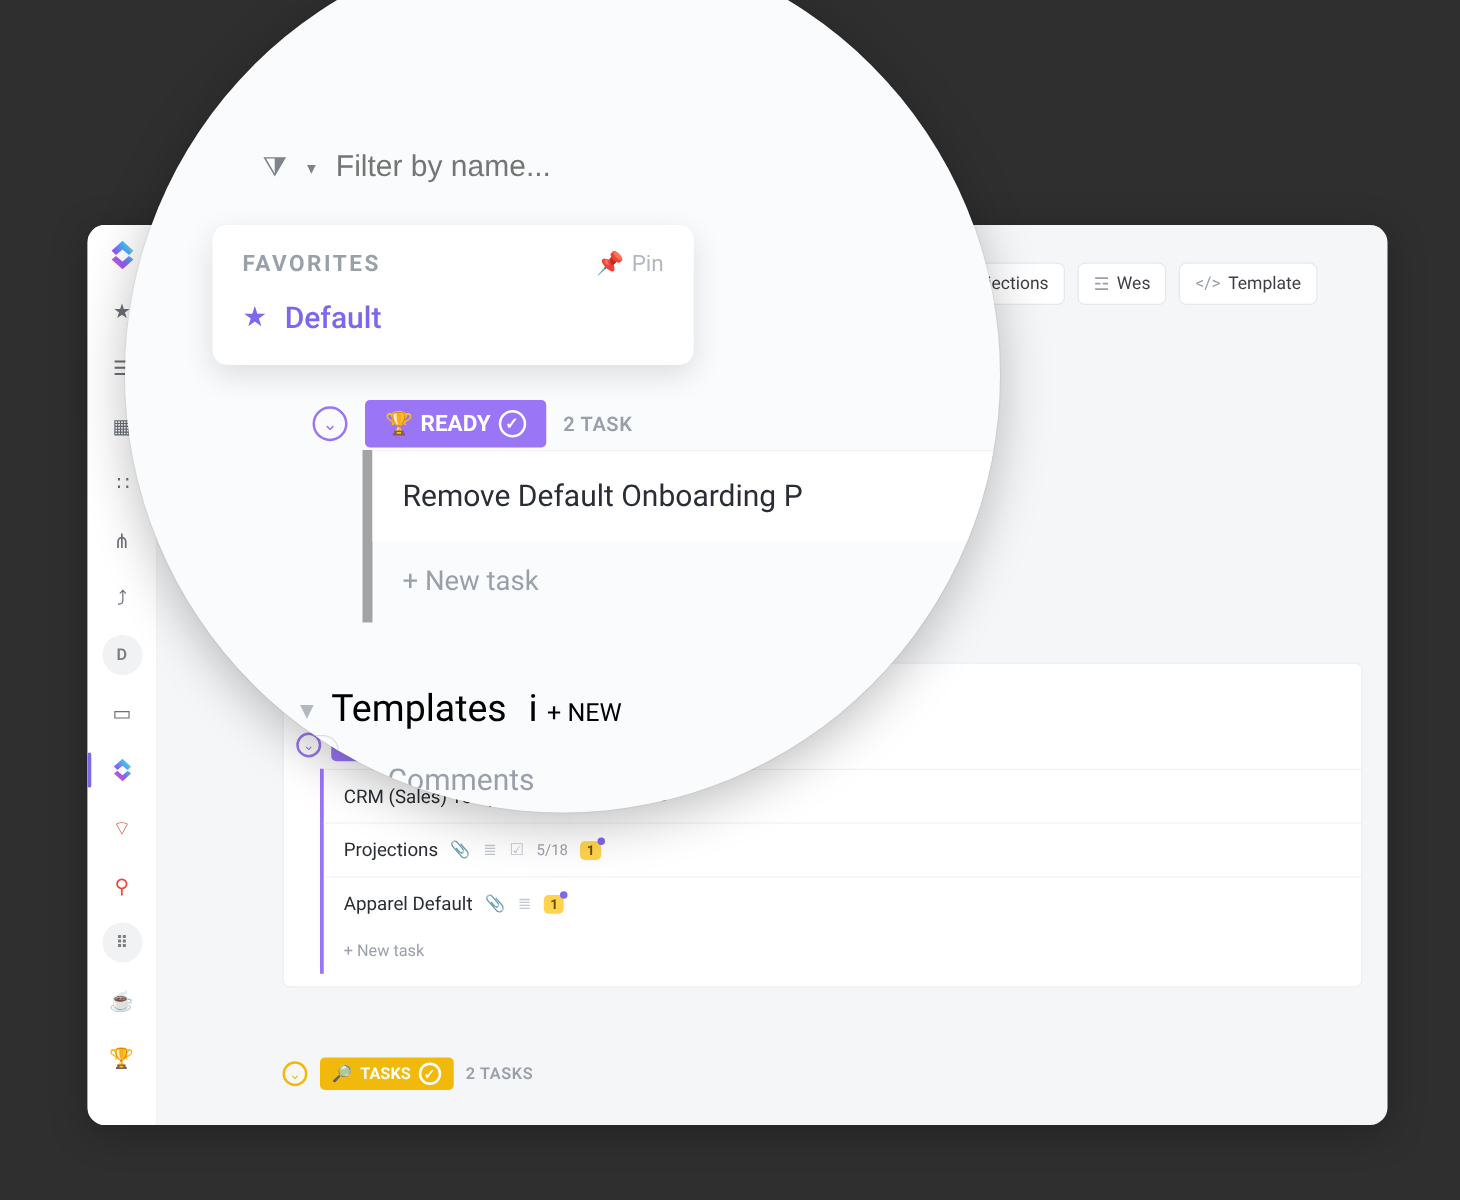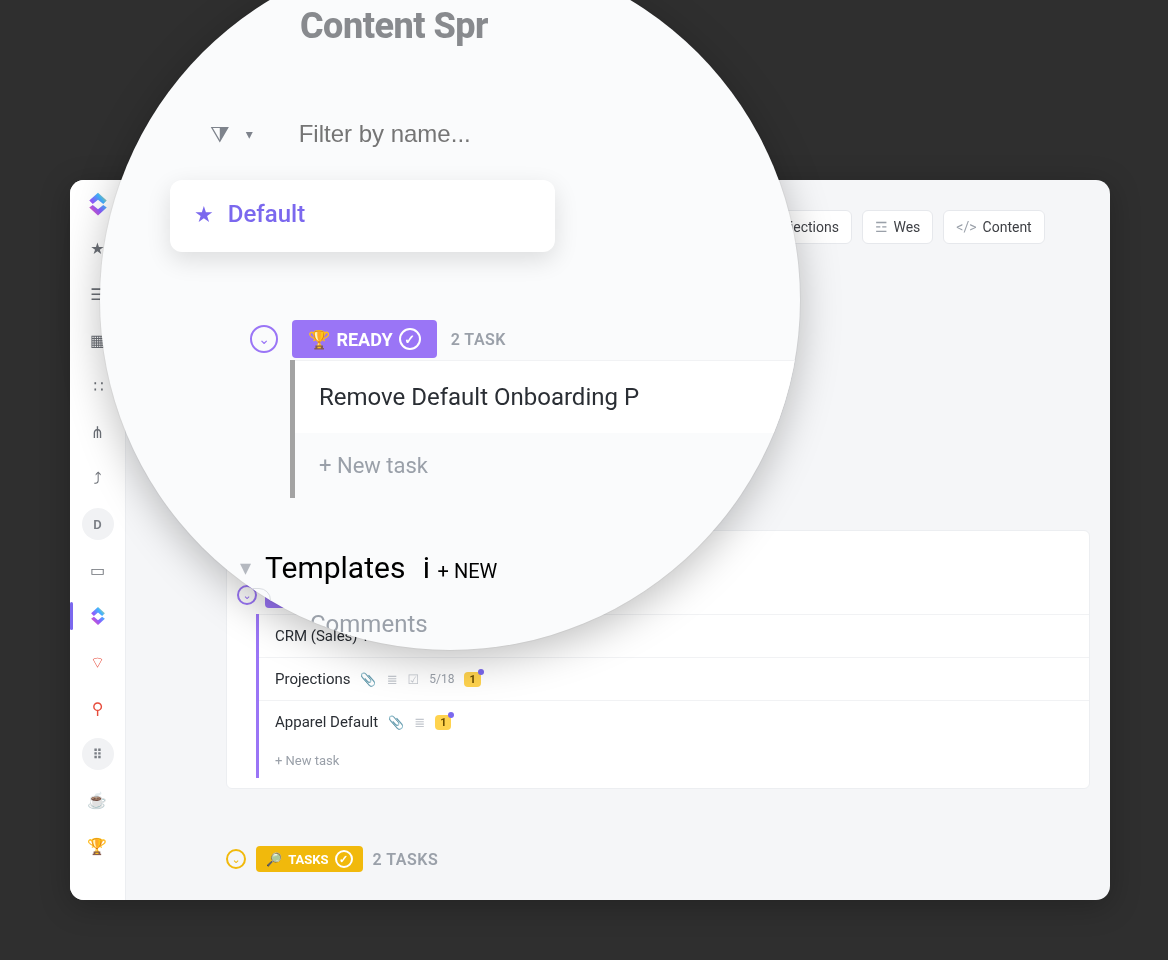--- a/index.html
+++ b/index.html
@@ -76,21 +76,21 @@
   .chip-row { display:flex; align-items:center; gap:8px; padding-left:10px; }
   .status-chip {
     display:inline-flex;align-items:center;gap:6px;
     padding:4px 10px;border-radius:4px;font-size:13px;font-weight:700;color:#fff;
   }
   .status-chip.ready { background:#9a75f6; }
   .status-chip.review { background:#f1b90c; }
   .collapse-circle { width:20px;height:20px;border:2px solid;border-radius:50%;display:flex;align-items:center;justify-content:center;font-size:11px; }
   .collapse-circle.purple{ border-color:#9a75f6;color:#9a75f6; }
   .collapse-circle.yellow{ border-color:#f1b90c;color:#f1b90c; }
-  .task-count { font-size:16px;color:#9aa0a9;letter-spacing:.5px;font-weight:600; }
+  .task-count { font-size:13px;color:#9aa0a9;letter-spacing:.5px;font-weight:600; }
 
   .task-list { border-left:3px solid #9a75f6; margin-left:29px; margin-top:6px; }
   .task-row {
     display:flex;align-items:center;gap:10px;
     padding:12px 16px;border-top:1px solid #f1f2f4;font-size:15px;color:#2a2e34;
   }
   .mini-ico { color:#c3c7ce; font-size:13px; }
   .count-pill { font-size:12px;color:#9aa0a9; }
   .yellow-badge { background:#ffd34e;color:#6a4d00;font-size:11px;font-weight:700;padding:1px 5px;border-radius:4px;position:relative; }
   .yellow-badge::after{content:"";position:absolute;top:-3px;right:-3px;width:6px;height:6px;border-radius:50%;background:#7b68ee;}
@@ -111,21 +111,21 @@
   .mag-title {
     position:absolute; top:55px; left:200px; font-size:36px; font-weight:800; color:#2a2e34;
     letter-spacing:-.5px; opacity:.55;
   }
   .filter-row {
     position:absolute; top:170px; left:110px; display:flex; align-items:center; gap:16px;
   }
   .filter-row .funnel{ color:#7e838c; font-size:22px; }
   .filter-row .chev { color:#7e838c; font-size:14px; }
   .filter-input {
-    border:none; background:transparent; font-size:24px; color:#9aa0a9; outline:none; width:320px;margin-left:30px;
+    border:none; background:transparent; font-size:24px; color:#9aa0a9; outline:none; width:320px;
   }
 
   .fav-panel {
     position:absolute; top:230px; left:70px; width:385px;
     background:#fff; border-radius:12px; box-shadow:0 8px 24px rgba(0,0,0,.12);
     padding:20px 24px 24px;
   }
   .fav-head{ display:flex;justify-content:space-between;align-items:center;margin-bottom:18px; }
   .fav-head .lbl{ font-size:18px;letter-spacing:2px;font-weight:700;color:#9aa0a9; }
   .fav-head .pin{ display:flex;align-items:center;gap:6px;color:#b4b8bf;font-size:18px; }
@@ -134,21 +134,21 @@
 
   .mag-ready{
     position:absolute; top:370px; left:150px; display:flex; align-items:center; gap:14px;
   }
   .mag-ready .collapse-circle{ width:28px;height:28px;border-width:2px;font-size:14px; }
   .mag-ready .status-chip{ font-size:18px;padding:8px 16px; }
   .mag-ready .task-count{ font-size:16px; }
 
   .mag-tasks{
     position:absolute; top:410px; left:190px; right:0;
-    border-left:5px solid #a3a3a3;
+    border-left:8px solid #a3a3a3;
   }
   .mag-tasks .task-row{ font-size:24px;padding:22px 24px; background:#fff; }
   .mag-tasks .new-task-link{ font-size:22px;padding:20px 24px; }
 
   .mag-templates{
     position:absolute; top:600px; left:140px; display:flex; align-items:center; gap:14px;
   }
   .mag-templates .sec-head{ padding:0;font-size:30px; }
   .mag-comments{
     position:absolute; top:660px; left:210px; font-size:24px; color:#9aa0a9;
@@ -212,21 +212,21 @@
       <div class="tab">
         <span class="ticon">&lt;/&gt;</span>
         <span>Projections</span>
       </div>
       <div class="tab">
         <span class="ticon">☲</span>
         <span>Wes</span>
       </div>
       <div class="tab">
         <span class="ticon">&lt;/&gt;</span>
-        <span>Content</span>
+        <span>Template</span>
       </div>
     </div>
     <div class="newview-ghost">+ NEW</div>
 
     <div class="tmpl-float">
       <span>💬</span>
       <span>1</span>
     </div>
 
     <div class="section" style="top:350px;">
@@ -280,29 +280,35 @@
         <span>TASKS</span>
         <span class="check-ring">✓</span>
       </span>
       <span class="task-count">2 TASKS</span>
     </div>
   </div>
 </div>
 
 <div class="magnifier">
   <div class="mag-inner">
-    <div class="mag-title">Content Spr</div>
 
     <div class="filter-row">
       <span class="funnel">⧩</span>
       <span class="chev">▾</span>
       <input class="filter-input" placeholder="Filter by name..." style="">
     </div>
 
     <div class="fav-panel">
+      <div class="fav-head">
+        <span class="lbl">FAVORITES</span>
+        <span class="pin">
+          <span>📌</span>
+          <span>Pin</span>
+        </span>
+      </div>
       <div class="fav-item">
         <span class="star">★</span>
         <span>Default</span>
       </div>
     </div>
 
     <div class="mag-ready">
       <span class="collapse-circle purple">⌄</span>
       <span class="status-chip ready">
         <span>🏆</span>

